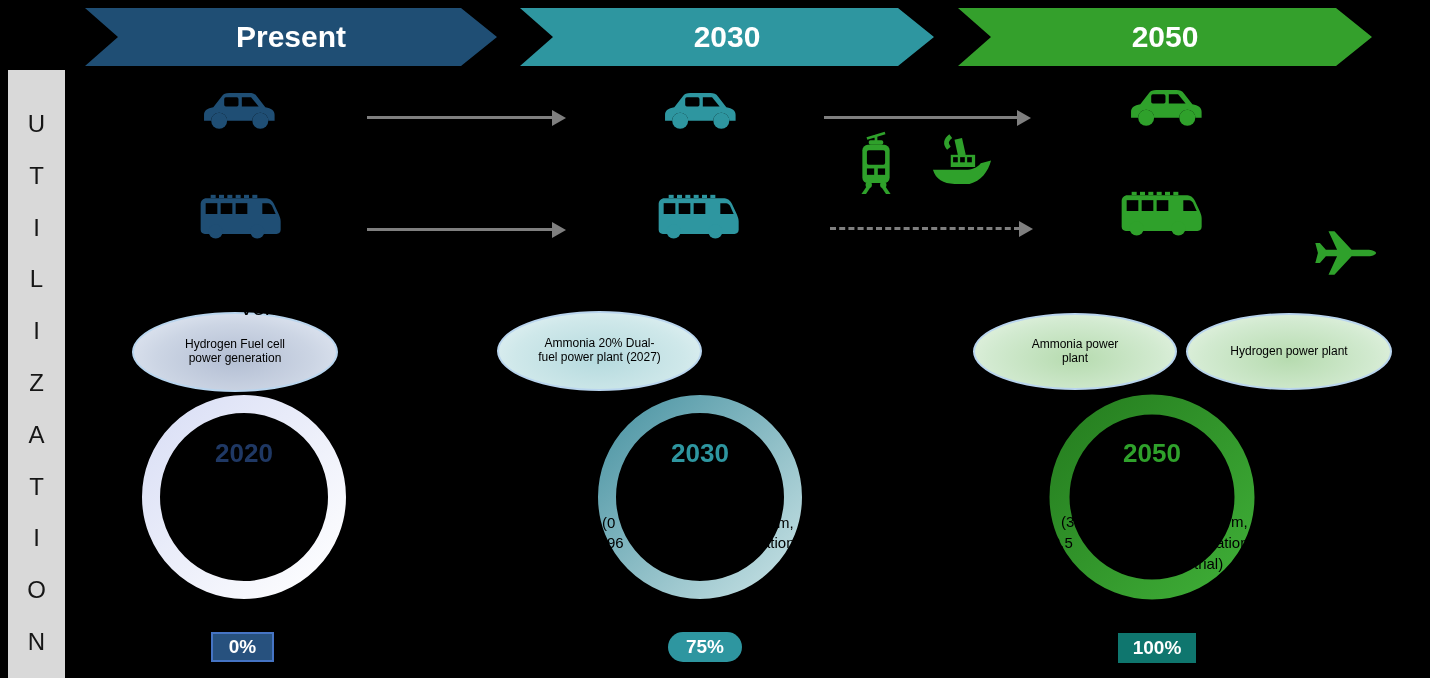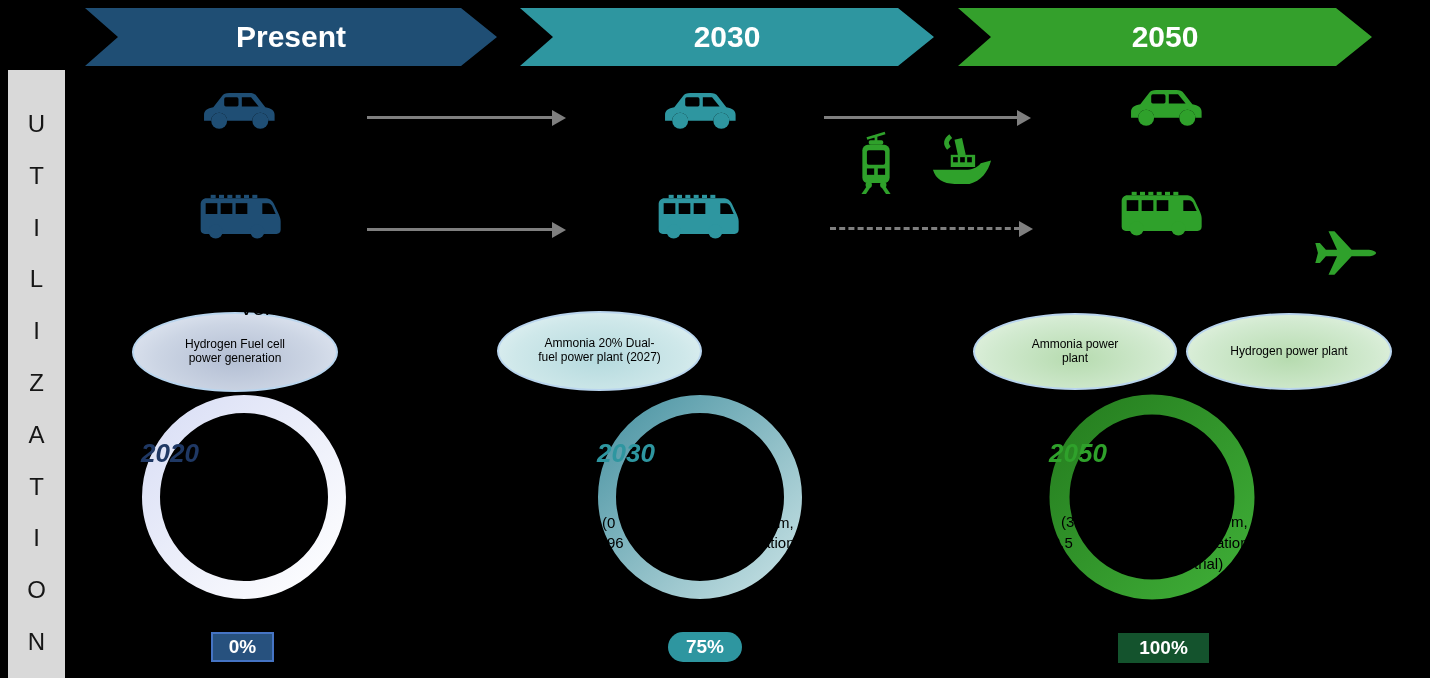--- a/index.html
+++ b/index.html
@@ -31,21 +31,21 @@
   
   .bubble{position:absolute;border:2px solid #b9d5ee;border-radius:50%;box-sizing:border-box;
           display:flex;align-items:center;justify-content:center;text-align:center;
           font-size:12px;line-height:1.13;color:#000;z-index:3;}
   .bub-gray{background:radial-gradient(ellipse at 50% 60%,#b3bed3 0%,#ccd5e4 55%,#e9eef7 100%);}
   .bub-teal{background:radial-gradient(ellipse at 50% 60%,#b5dade 0%,#cfe8ea 60%,#eaf5f6 100%);}
   .bub-green{background:radial-gradient(ellipse at 50% 60%,#b6dbaf 0%,#d2ead0 60%,#ecf6ea 100%);}
 
   
   .ring{position:absolute;z-index:1;}
-  .year{position:absolute;width:206px;text-align:left;font-size:26px;font-weight:bold;z-index:4;font-style:italic;}
+  .year{position:absolute;width:206px;text-align:center;font-size:26px;font-weight:bold;z-index:4;}
 
   
   .frag{position:absolute;color:#000;font-size:15px;white-space:nowrap;z-index:5;}
   .hiddenlabel{position:absolute;color:#000;font-size:22px;line-height:18px;text-align:center;z-index:5;}
 
   
   .badge{position:absolute;height:30px;box-sizing:border-box;display:flex;align-items:center;justify-content:center;
          color:#fff;font-size:19px;font-weight:bold;z-index:4;}
 </style>
 </head>
@@ -249,15 +249,15 @@
   <span class="frag" style="left:762px;top:534px;">ation</span>
   <span class="frag" style="left:1061px;top:513px;">(3</span>
   <span class="frag" style="left:1231px;top:513px;">m,</span>
   <span class="frag" style="left:1052px;top:534px;">3.5</span>
   <span class="frag" style="left:1216px;top:534px;">ation</span>
   <span class="frag" style="left:1079px;top:587px;">10.</span>
   <span class="frag" style="left:1194px;top:555px;">trial)</span>
 
   <div class="badge" style="left:211px;top:632px;width:63px;background:#27517E;border:2px solid #4574C4;">0%</div>
   <div class="badge" style="left:668px;top:632px;width:74px;background:#2E96A0;border-radius:15px;">75%</div>
-  <div class="badge" style="left:1118px;top:633px;width:91px;background:#14532d;">100%</div>
+  <div class="badge" style="left:1118px;top:633px;width:78px;background:#0f766e;">100%</div>
 
 </div>
 
 </body></html>

